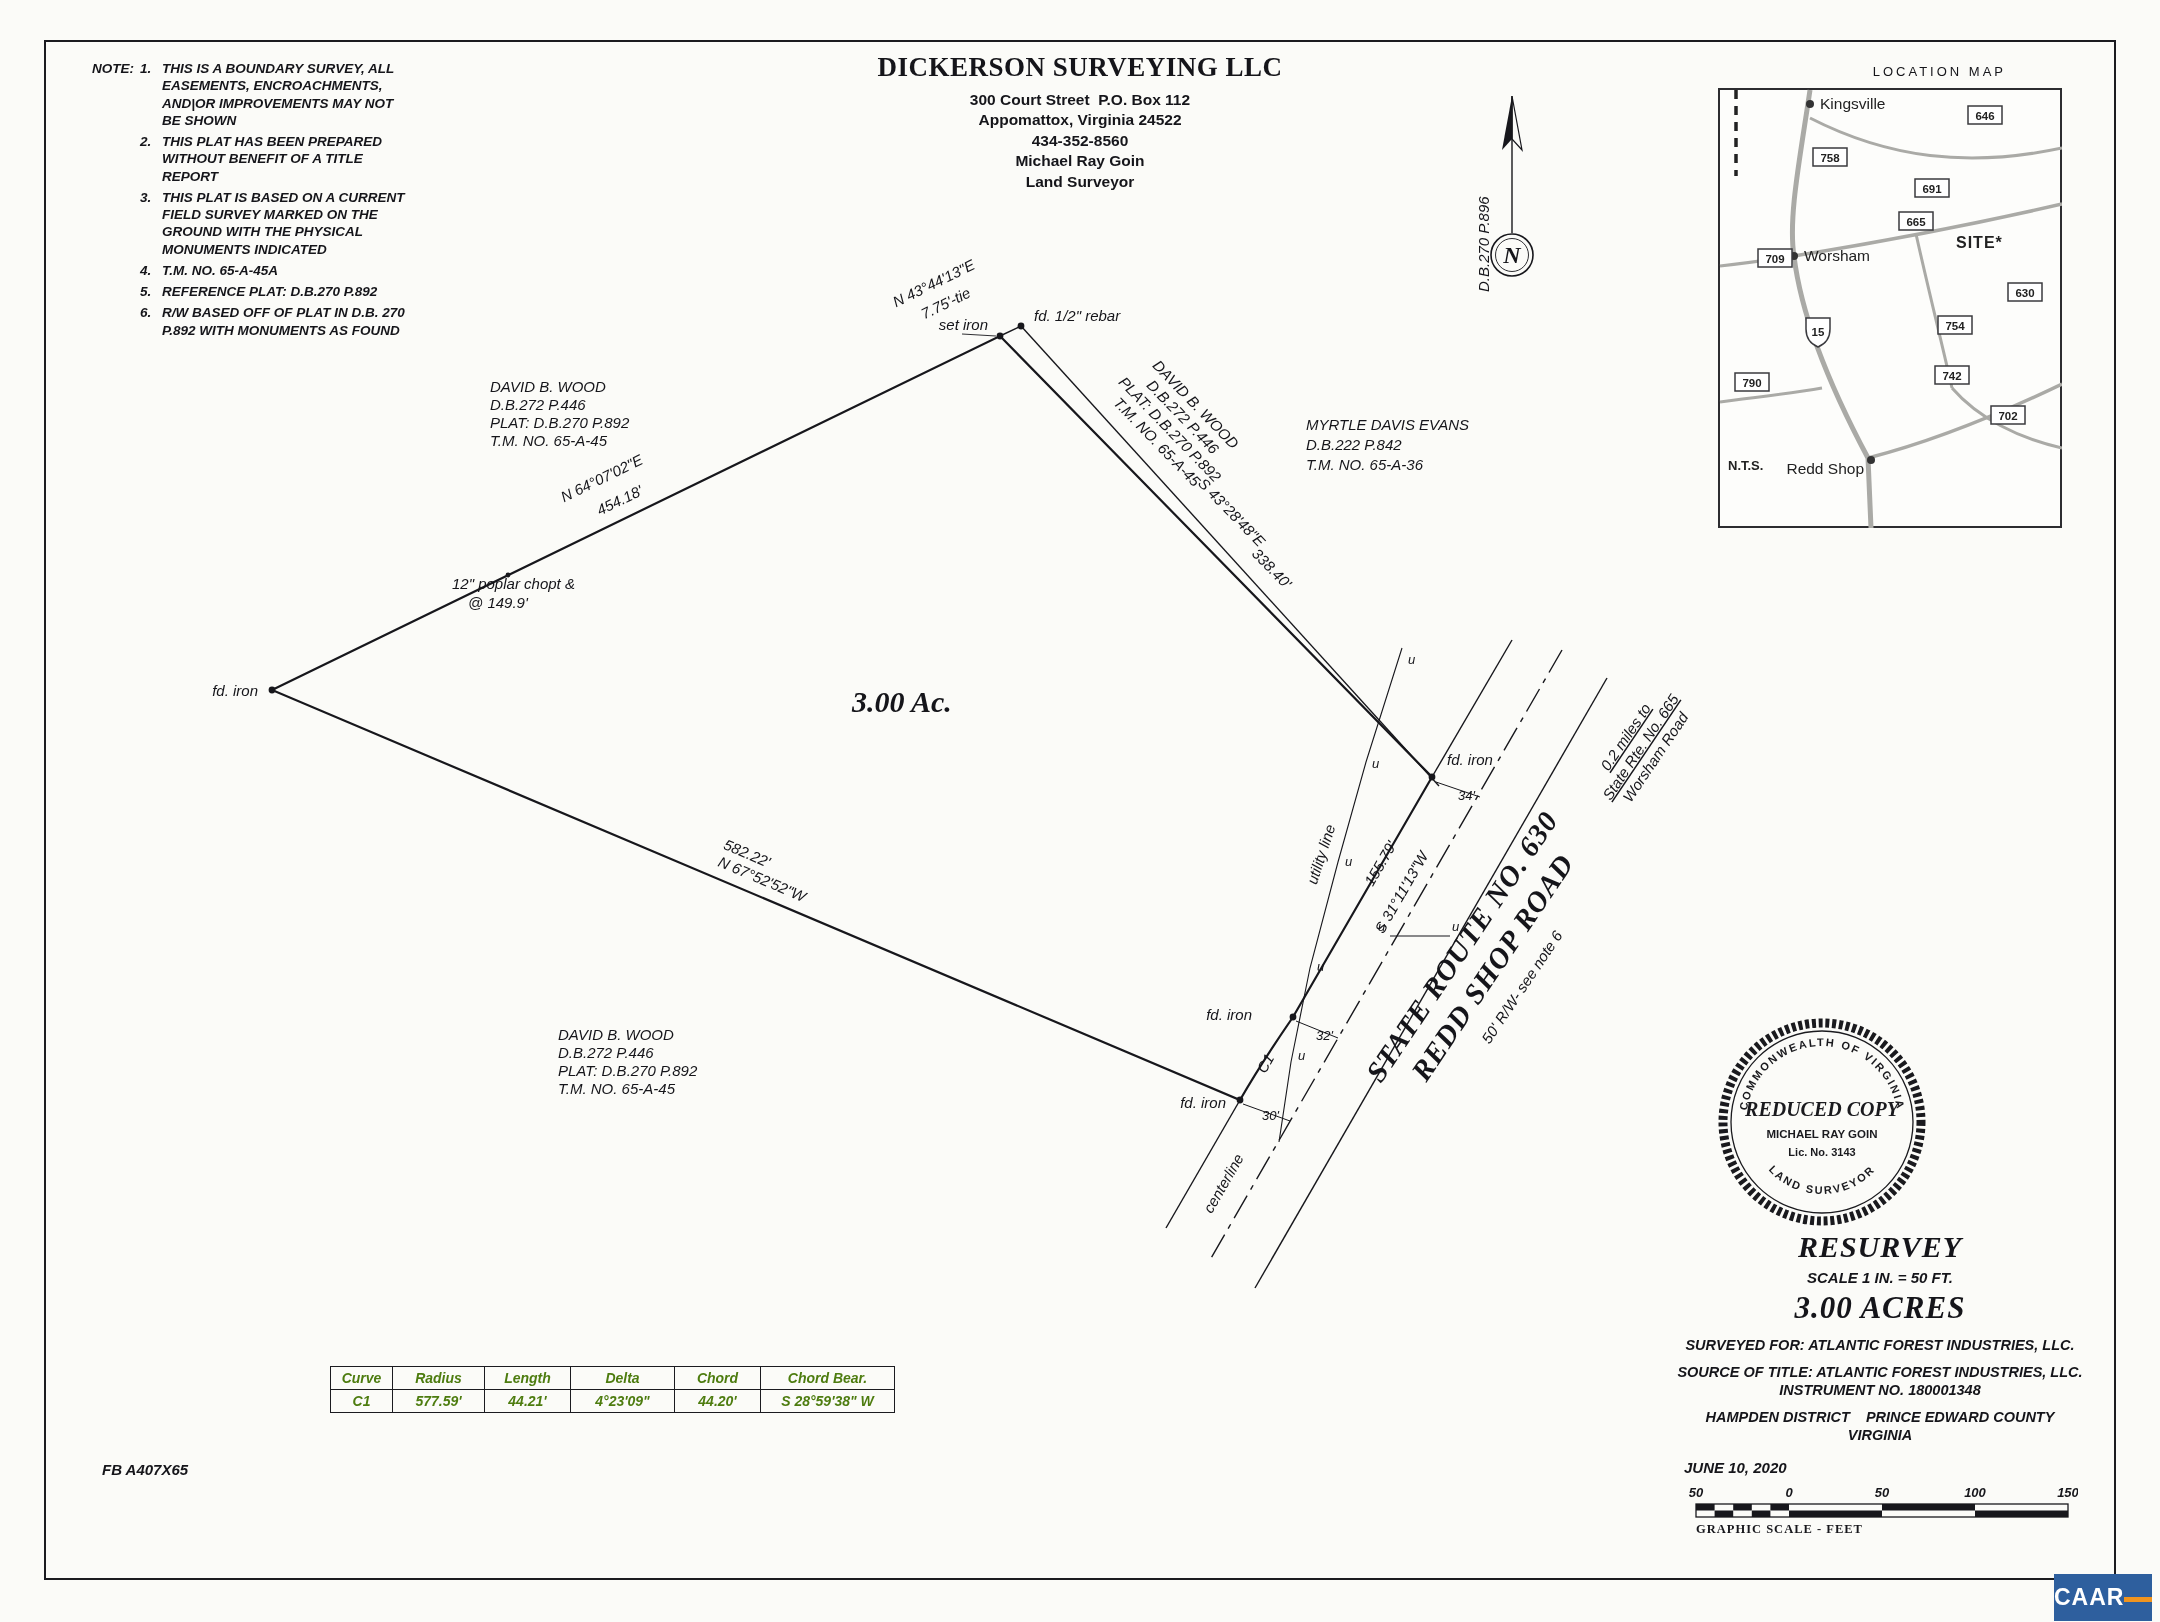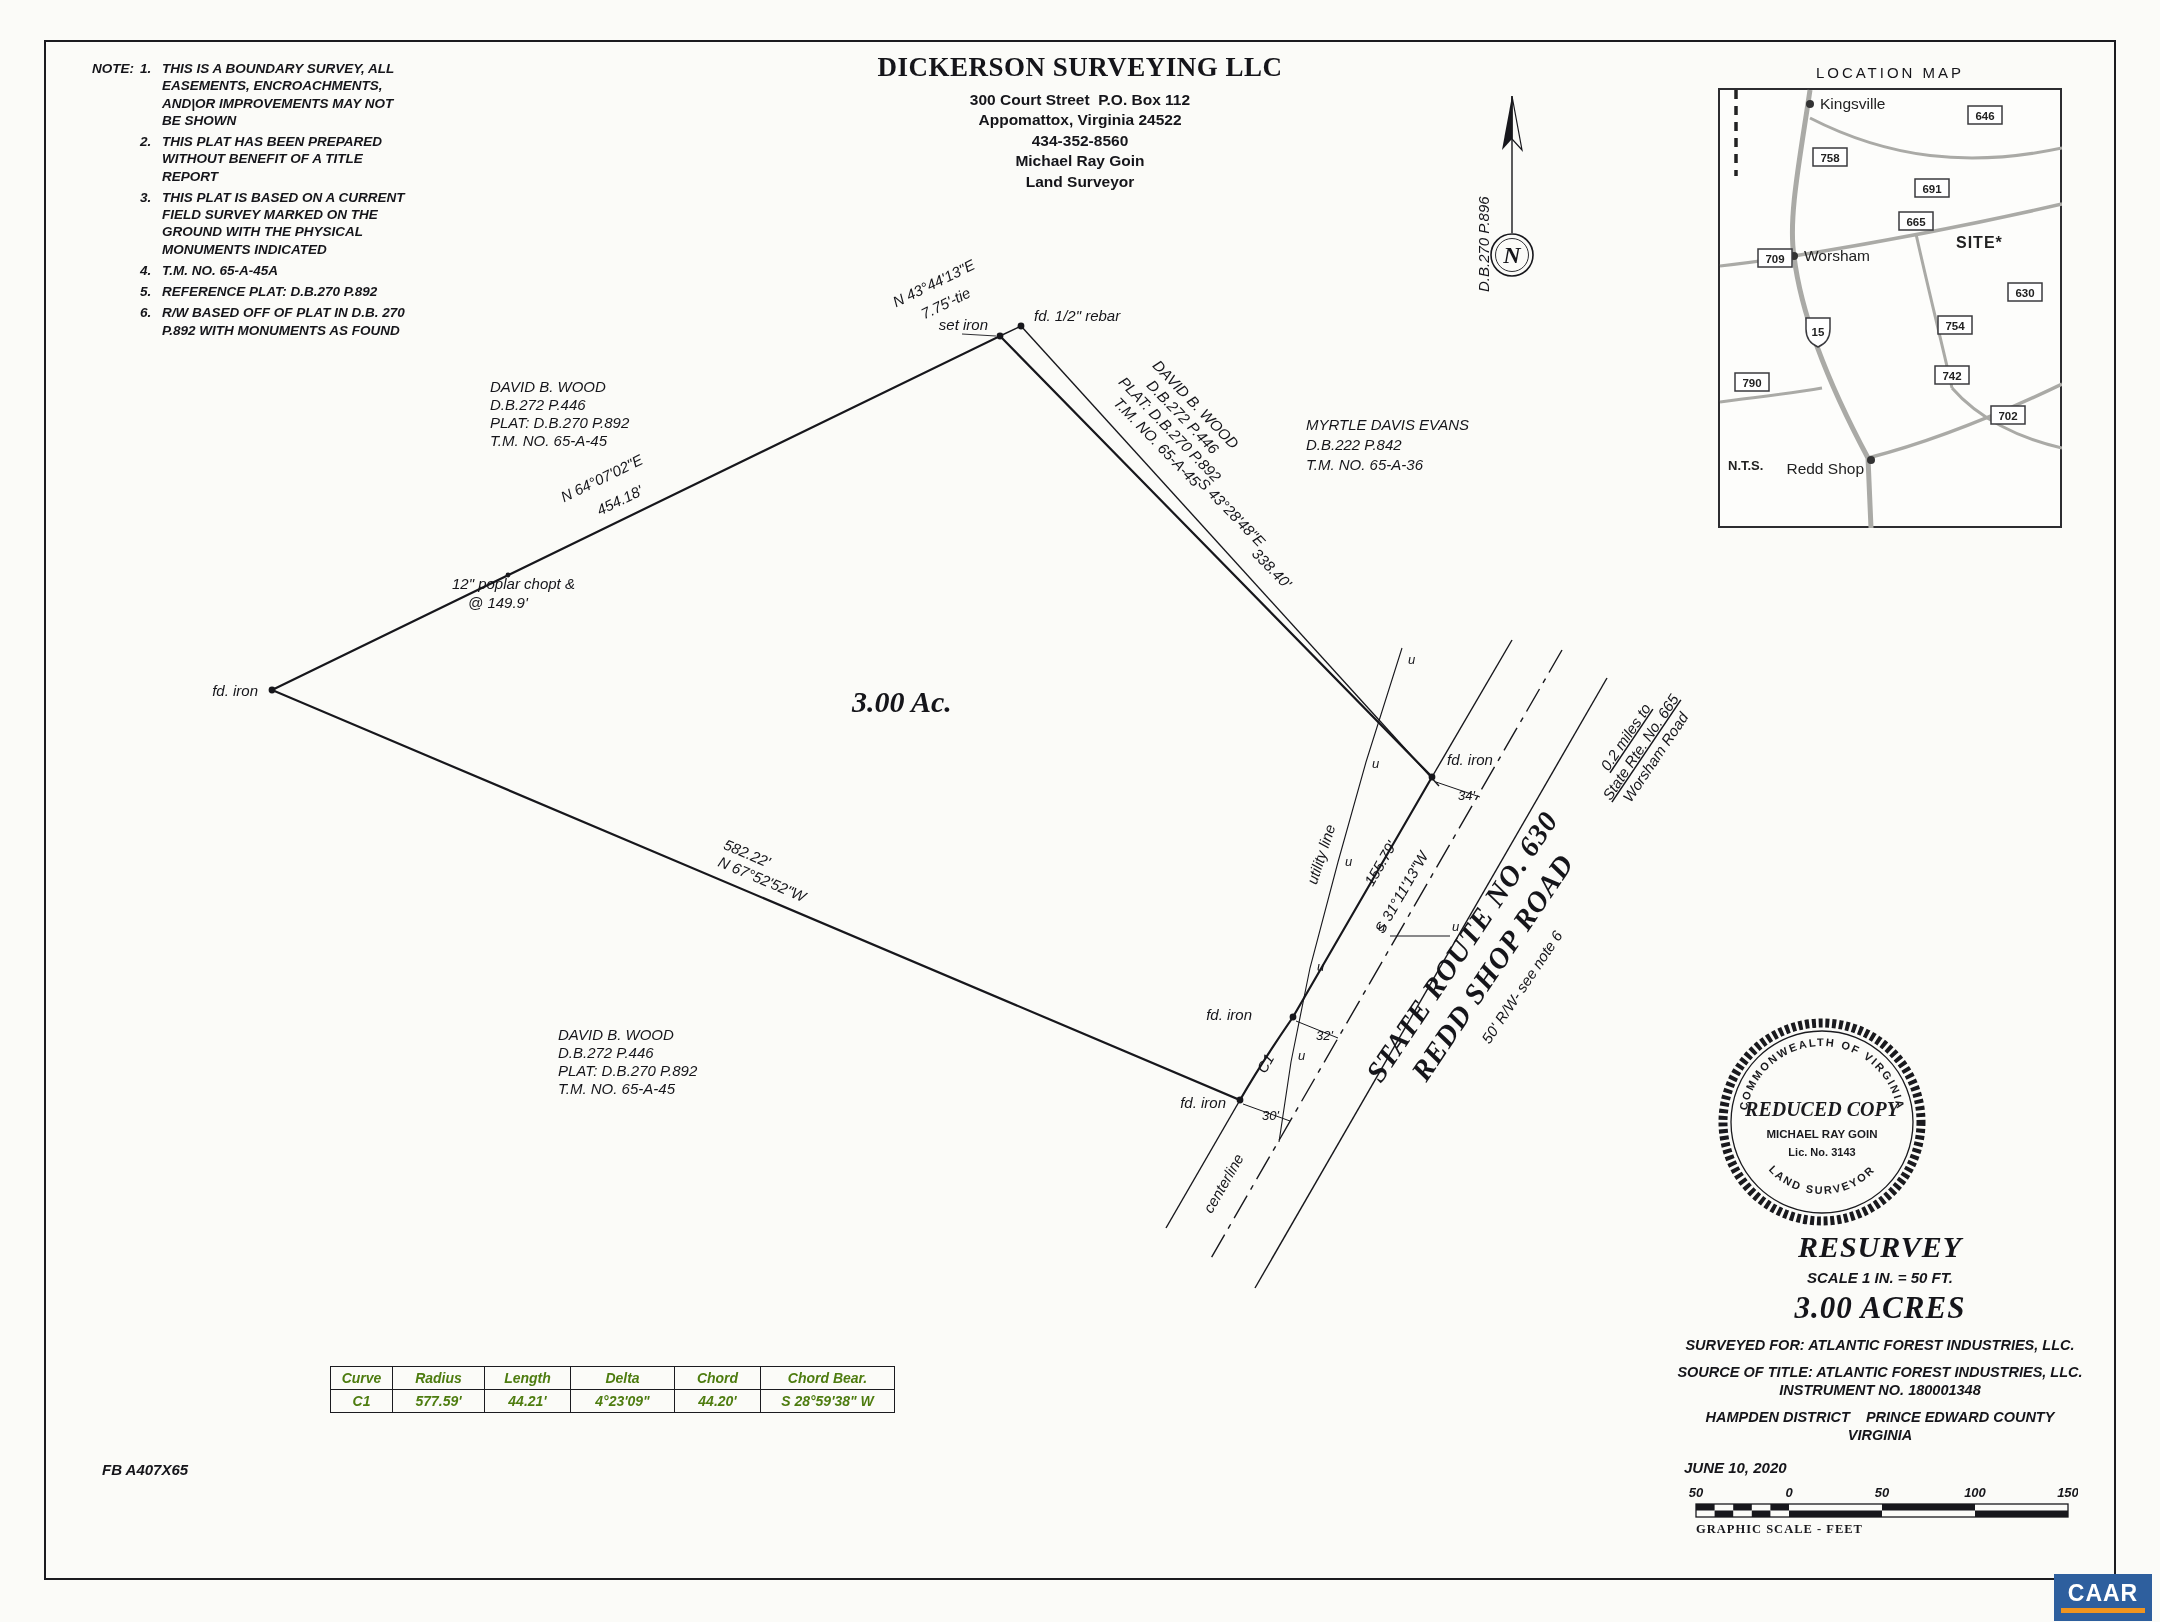--- a/index.html
+++ b/index.html
@@ -10,21 +10,21 @@
   .letterhead{position:absolute;left:830px;top:52px;width:500px;text-align:center}
   .firm{font-family:"Liberation Serif",serif;font-size:27px;font-weight:600;letter-spacing:.5px;margin-bottom:7px}
   .addr{font-size:15.5px;font-weight:700;line-height:1.32;white-space:pre-wrap}
   
   .notes{position:absolute;left:92px;top:60px;width:356px;font-style:italic;font-weight:600;font-size:13.5px;line-height:1.28}
   .note-item{display:flex;margin-bottom:4px}
   .note-tag{width:48px;flex:none}
   .note-num{width:22px;flex:none}
   .note-text{width:250px}
   
-  .locmap-title{position:absolute;left:1718px;top:64px;width:344px;text-align:center;font-size:15px;letter-spacing:3px}
+  .locmap-title{position:absolute;left:1662px;top:64px;width:344px;text-align:right;font-size:13px;letter-spacing:3px}
   .locmap{position:absolute;left:1718px;top:88px;width:344px;height:440px}
   .locmap svg{display:block;width:344px;height:440px}
   .locmap text{font-family:"Liberation Sans",sans-serif;font-size:15px;fill:#222}
   .locmap .shield-num{font-size:11.5px;font-weight:700;text-anchor:middle}
   .locmap .place{font-size:15.5px}
   .locmap .bold-sm{font-size:13px;font-weight:700}
   .locmap .site{font-size:16px;font-weight:700;letter-spacing:1px}
   
   .plat-svg{position:absolute;left:0;top:0;width:2160px;height:1622px}
   .plat-svg text{font-family:"Liberation Sans",sans-serif;font-style:italic;font-size:15px;fill:#15151a}
@@ -50,21 +50,21 @@
   .tb-scale{font:italic 700 15px "Liberation Sans",sans-serif;margin-top:5px}
   .tb-acre{font:italic 700 31px "Liberation Serif",serif;letter-spacing:1px;margin-top:4px}
   .tb-line{font:italic 700 14.5px "Liberation Sans",sans-serif;margin-top:11px;white-space:pre-wrap}
   .tb-line2{font:italic 700 14.5px "Liberation Sans",sans-serif;margin-top:2px;white-space:pre-wrap}
   .tb-date{font:italic 700 15px "Liberation Sans",sans-serif;text-align:left;margin:16px 0 0 34px}
   .scalebar{display:block;width:400px;height:52px;margin:8px 0 0 28px}
   .sb{font:italic 600 13px "Liberation Sans",sans-serif;fill:#17171c;text-anchor:middle}
   .sb-cap{font:600 12.5px "Liberation Serif",serif;fill:#17171c;letter-spacing:1px}
   
   .fb{position:absolute;left:102px;top:1461px;font:italic 700 15px "Liberation Sans",sans-serif}
-  .caar{position:absolute;left:2054px;top:1574px;width:98px;height:47px;background:#2e5f9e;display:flex;flex-direction:column;align-items:center;justify-content:center}
+  .caar{position:absolute;left:2054px;top:1574px;width:98px;height:47px;background:#2e5f9e;display:flex;align-items:center;justify-content:center}
   .caar-text{color:#fff;font-weight:800;font-size:23px;letter-spacing:1px;line-height:1}
   .caar-bar{width:84px;height:5px;background:#f0941f;margin-top:3px}
 </style>
 </head>
 <body>
 
 <div class="sheet-border"></div>
 
 <div class="letterhead">
   <div class="firm">DICKERSON SURVEYING LLC</div>

